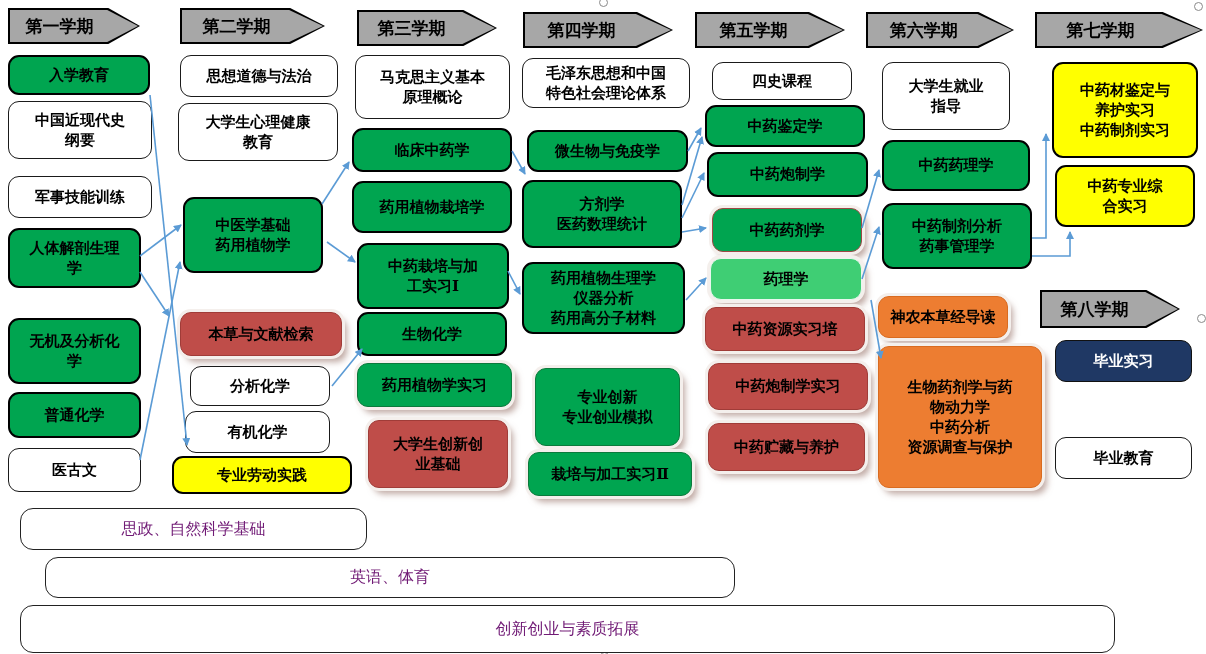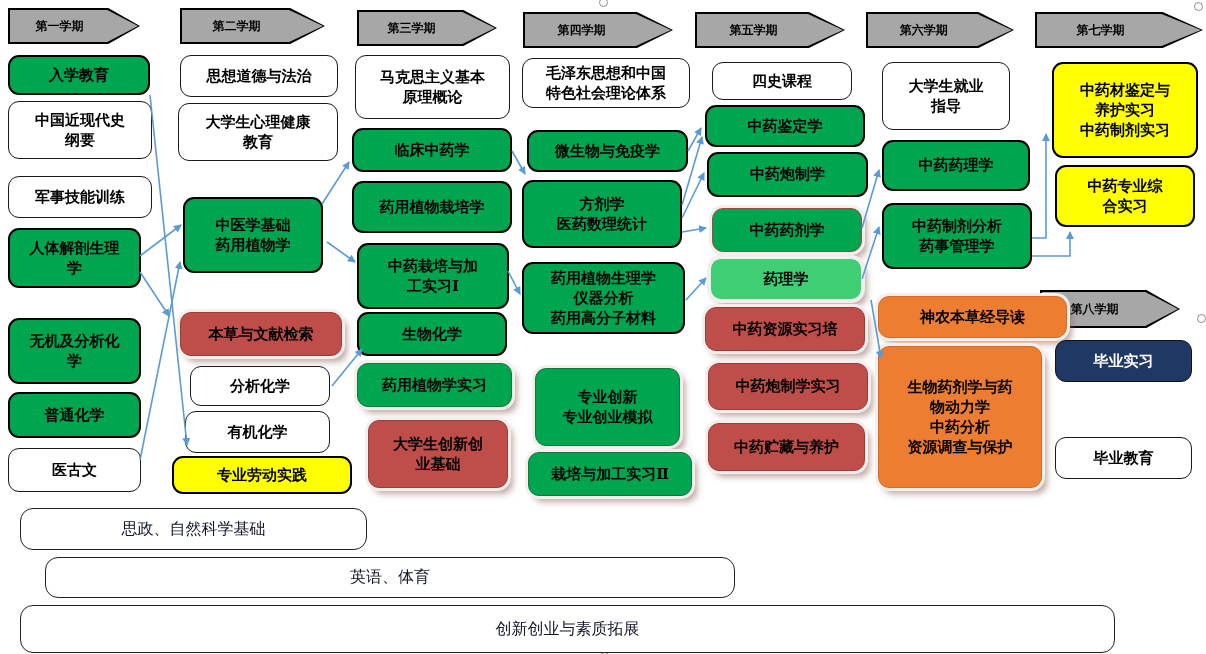--- a/index.html
+++ b/index.html
@@ -5,38 +5,38 @@
   html,body{margin:0;padding:0;background:#fff;}
   #canvas{position:relative;width:1206px;height:654px;background:#fff;overflow:hidden;
           font-family:"Liberation Serif","DejaVu Serif",serif;}
   
   .sem{position:absolute;}
   .sem .shape{position:absolute;inset:0;background:#000;
       clip-path:polygon(0 0,76% 0,100% 50%,76% 100%,0 100%);}
   .sem .fill{position:absolute;inset:2px;background:#a7a7a7;
       clip-path:polygon(0 0,76% 0,100% 50%,76% 100%,0 100%);}
   .sem .lbl{position:absolute;inset:0;display:flex;align-items:center;justify-content:center;
-      padding-right:22%;font-weight:bold;font-size:12px;color:#000;}
+      padding-right:22%;font-weight:bold;font-size:17px;color:#000;}
   
   .box{position:absolute;border-radius:11px;display:flex;align-items:center;justify-content:center;
        text-align:center;font-weight:bold;font-size:15px;line-height:1.35;color:#000;
        white-space:pre-line;box-sizing:border-box;padding:2px 4px;}
   .green{background:#00a550;border:2px solid #000;}
   .white{background:#fff;border:1.7px solid #1a1a1a;}
   .yellow{background:#ffff00;border:2px solid #000;}
   .navy{background:#1f3864;border:1.7px solid #111;color:#fff;}
   .sh{box-shadow:0 0 0 3px #f4efec,5px 6px 6px rgba(140,100,90,.55);}
   .green-sh{background:#00a550;border:1.6px solid #0b7a3c;}
   .green-sh-red{background:#00a550;border:1.6px solid #9c4a45;}
   .lightgreen-sh{background:#3fce74;border:1.6px solid #e9f7ee;}
   .red-sh{background:#bf4d49;border:1.6px solid #a03c38;}
   .orange-sh{background:#ed7d31;border:1.6px solid #d96b20;}
   
   .bar{position:absolute;background:#fff;border:1.8px solid #222;border-radius:13px;
-       display:flex;align-items:center;justify-content:center;font-size:16px;color:#0f172a;}
+       display:flex;align-items:center;justify-content:center;font-size:16px;color:#701a75;}
   
   .handle{position:absolute;width:9px;height:9px;border-radius:50%;background:#fff;
           border:1.2px solid #8a8a8a;box-sizing:border-box;}
   #arrows{position:absolute;left:0;top:0;width:1206px;height:654px;z-index:6;pointer-events:none;}
   .box,.sem,.bar{z-index:3;}
 </style>
 </head>
 <body>
 
 <div id="canvas">
@@ -133,21 +133,21 @@
   <div class="box lightgreen-sh sh" style="left:710px;top:258px;width:152px;height:42px">药理学</div>
   <div class="box red-sh sh" style="left:705px;top:307px;width:160px;height:44px">中药资源实习培</div>
   <div class="box red-sh sh" style="left:708px;top:363px;width:160px;height:47px">中药炮制学实习</div>
   <div class="box red-sh sh" style="left:708px;top:423px;width:157px;height:48px">中药贮藏与养护</div>
 
   <div class="box white" style="left:882px;top:62px;width:128px;height:68px">大学生就业
 指导</div>
   <div class="box green" style="left:882px;top:140px;width:148px;height:51px">中药药理学</div>
   <div class="box green" style="left:882px;top:203px;width:150px;height:66px">中药制剂分析
 药事管理学</div>
-  <div class="box orange-sh sh" style="left:878px;top:296px;width:189px;height:42px">神农本草经导读</div>
+  <div class="box orange-sh sh" style="left:878px;top:296px;width:130px;height:42px">神农本草经导读</div>
   <div class="box orange-sh sh" style="left:878px;top:346px;width:164px;height:142px">生物药剂学与药
 物动力学
 中药分析
 资源调查与保护</div>
 
   <div class="box yellow" style="left:1052px;top:62px;width:146px;height:96px">中药材鉴定与
 养护实习
 中药制剂实习</div>
   <div class="box yellow" style="left:1055px;top:165px;width:140px;height:62px">中药专业综
 合实习</div>

